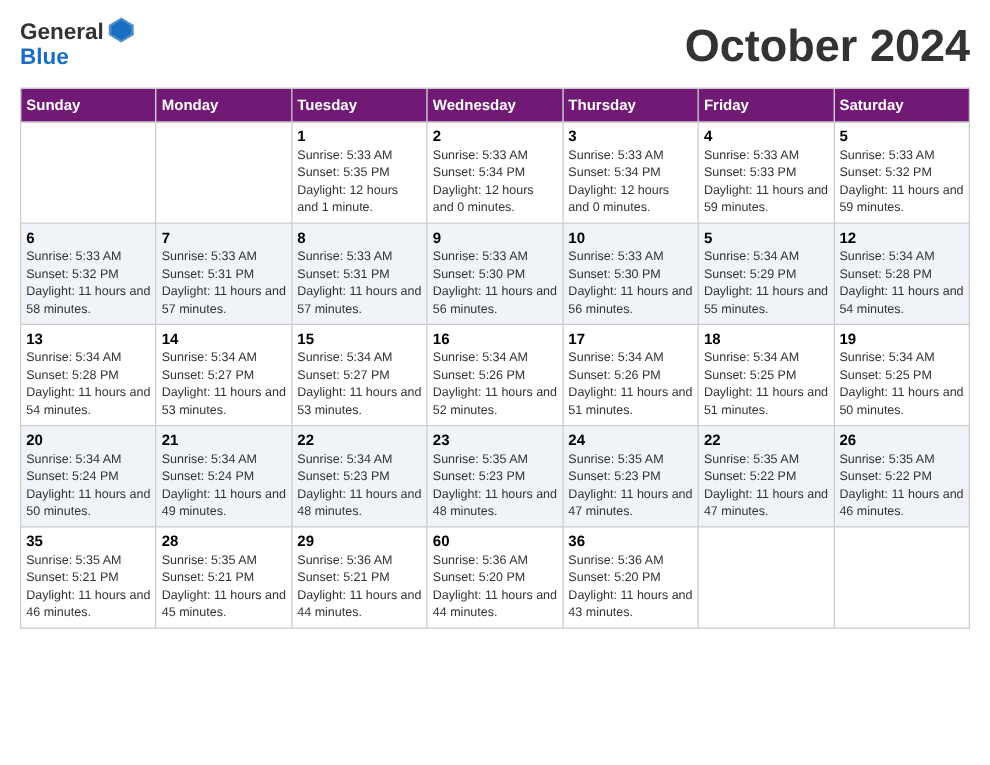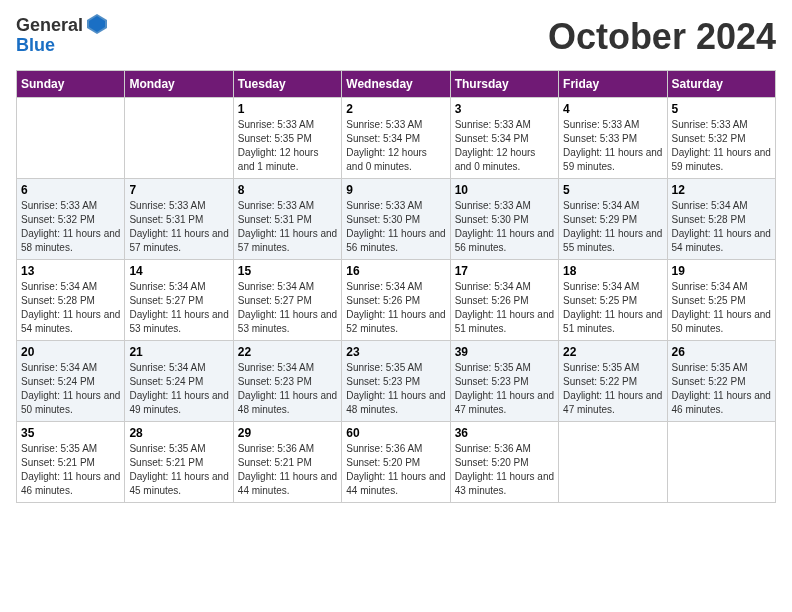--- a/index.html
+++ b/index.html
@@ -268,21 +268,21 @@
         <div class="day-info">Sunset: 5:23 PM</div>
         <div class="day-info">Daylight: 11 hours and 48 minutes.</div>
       </td>
         <td>
         <div class="day-number">23</div>
         <div class="day-info">Sunrise: 5:35 AM</div>
         <div class="day-info">Sunset: 5:23 PM</div>
         <div class="day-info">Daylight: 11 hours and 48 minutes.</div>
       </td>
         <td>
-        <div class="day-number">39</div>
+        <div class="day-number">24</div>
         <div class="day-info">Sunrise: 5:35 AM</div>
         <div class="day-info">Sunset: 5:23 PM</div>
         <div class="day-info">Daylight: 11 hours and 47 minutes.</div>
       </td>
         <td>
         <div class="day-number">22</div>
         <div class="day-info">Sunrise: 5:35 AM</div>
         <div class="day-info">Sunset: 5:22 PM</div>
         <div class="day-info">Daylight: 11 hours and 47 minutes.</div>
       </td>

